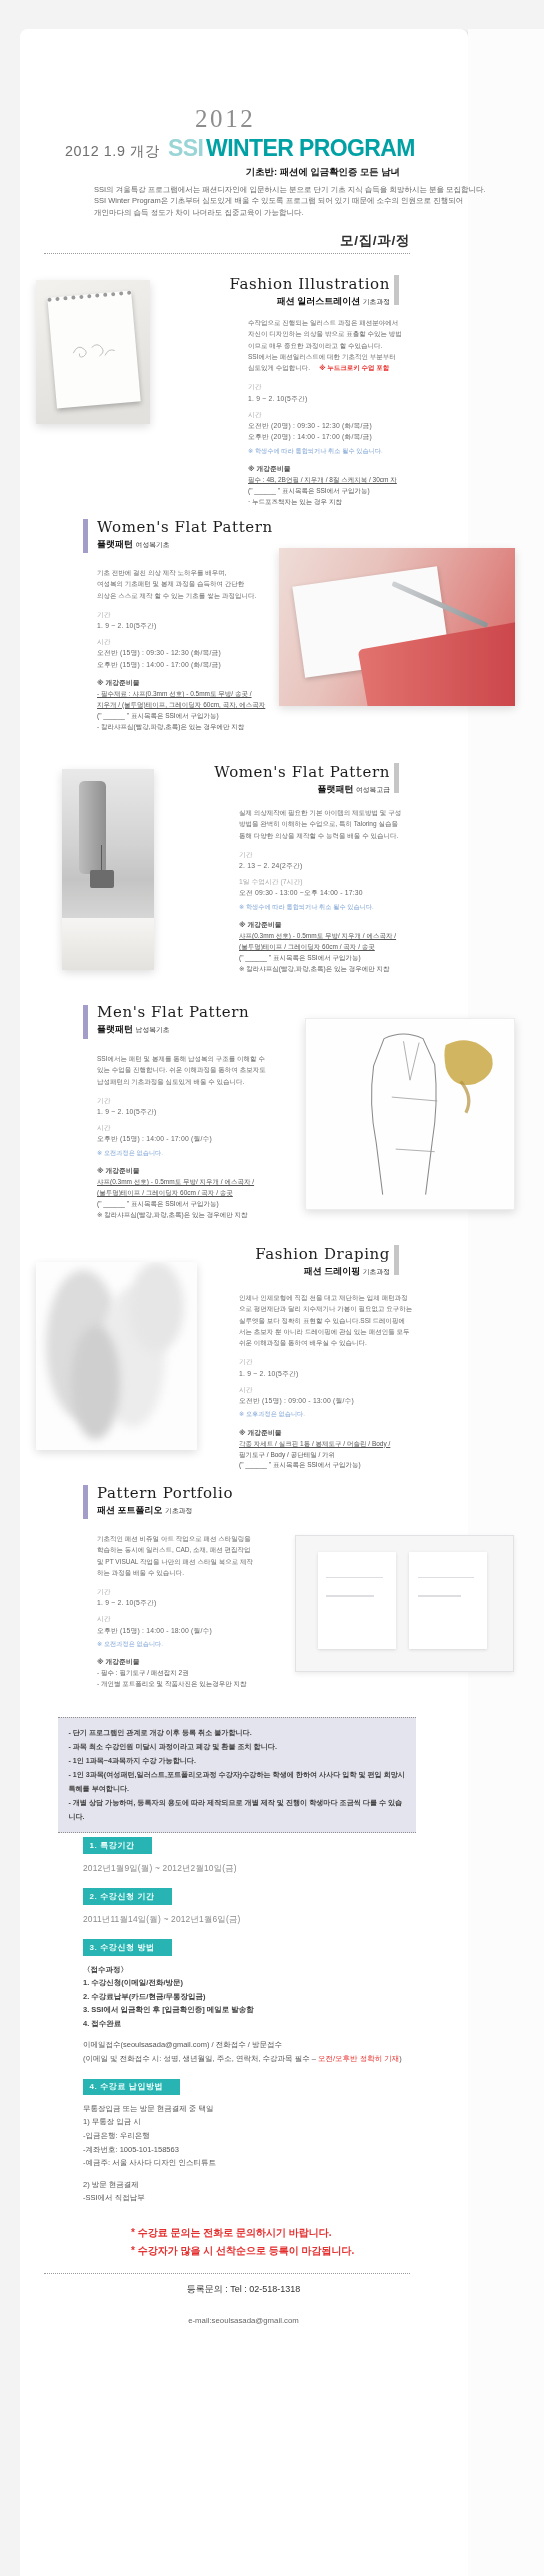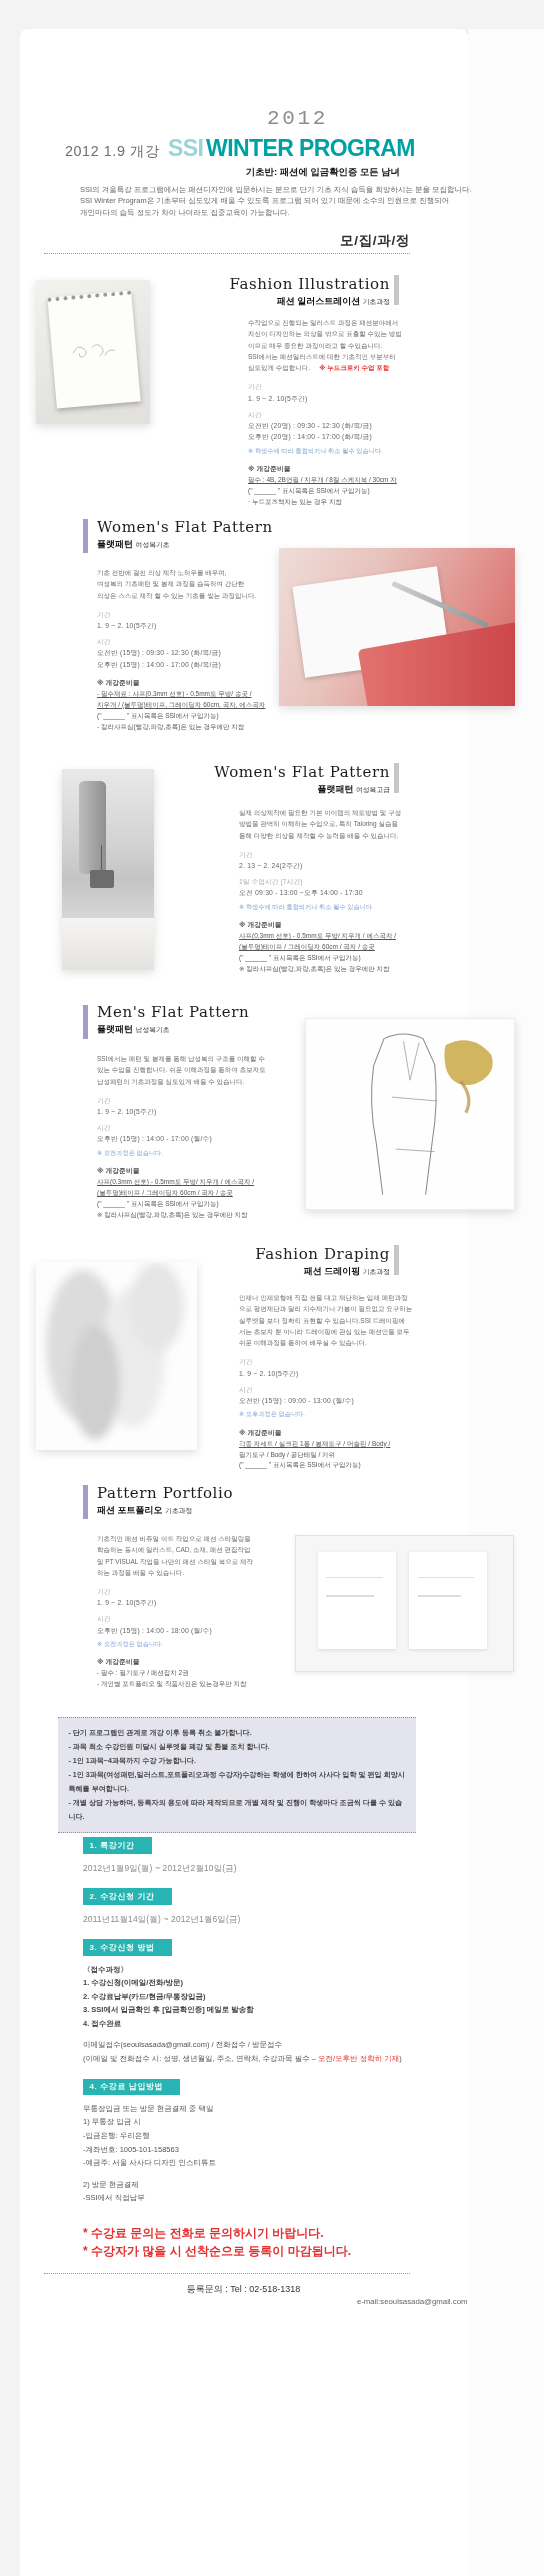--- a/index.html
+++ b/index.html
@@ -11,40 +11,40 @@
   }
   .card{
     position:absolute;left:19.5px;top:28.6px;width:448px;height:2547px;
     background:#ffffff;border-right:0.6px solid #d9d9d9;
     border-radius:7.8px 7.8px 0 0;
   }
   .right-zone{position:absolute;left:468px;top:28.6px;width:77px;height:2547px;background:#fcfcfc;}
 
   
   .year-big{
-    position:absolute;left:195px;top:104px;width:205px;text-align:center;
-    font-family:Liberation Mono, monospace;font-size:21px;font-weight:400;
+    position:absolute;left:195px;top:104px;width:205px;text-align:left;
+    font-family:Liberation Serif, serif;font-size:25px;font-weight:400;
     color:#8d8d8d;letter-spacing:2.6px;line-height:30px;
   }
   .main-title{
     position:absolute;left:65px;top:135px;width:335px;text-align:right;
     white-space:nowrap;line-height:26px;
   }
   .main-title .open-date{font-size:14.3px;color:#6f6f6f;letter-spacing:0.6px;margin-right:5.2px;}
   .main-title .ssi{font-size:23px;font-weight:bold;color:#99d5d6;letter-spacing:-0.6px;}
   .main-title .prog{font-size:23px;font-weight:bold;color:#00a1a5;letter-spacing:-0.6px;}
   .target-line{
     position:absolute;left:65px;top:166px;width:335px;text-align:right;
     font-size:9.4px;font-weight:bold;color:#111;
   }
   .intro{
     position:absolute;left:80px;top:184px;width:350px;
     font-size:7.5px;color:#666;line-height:11.4px;
   }
-  .intro div{white-space:nowrap;}
+  .intro div{white-space:nowrap;margin-left:14px;}
 
   .recruit{
     position:absolute;left:214px;top:232px;width:196px;text-align:right;
     font-size:13.6px;font-weight:bold;color:#2e2e2e;letter-spacing:0.6px;
   }
   .dotline{position:absolute;border-top:1.3px dotted #9a9a9a;height:0;}
   .dot-recruit{left:44px;top:253px;width:366px;}
 
   
   .cbar{position:absolute;width:4.5px;}
@@ -131,27 +131,27 @@
   }
   .g-badge.first{margin-top:9px;}
   .g-datelines{margin-top:7.8px;}
   .g-datelines .g-line{font-size:8.4px;color:#8a8a8a;letter-spacing:0.2px;}
   .g-lines{margin-top:6.5px;}
   .g-line{font-size:7.5px;color:#555;line-height:13.6px;white-space:nowrap;}
   .g-line.b{font-weight:bold;color:#444;}
   .g-gap{height:7.8px;}
   .g-red{color:#e8322e;}
   .red-notes{margin-top:19.5px;}
-  .red-notes div{color:#e53030;font-weight:bold;font-size:12px;line-height:18px;}
+  .red-notes div{color:#e53030;font-weight:bold;font-size:10px;line-height:18px;margin-left:48px;}
 
   
   .dot-footer{left:44px;top:2273px;width:366px;}
   .footer{position:absolute;left:19.5px;top:2283px;width:448px;text-align:center;}
   .f-tel{font-size:9px;color:#333;}
-  .f-mail{font-size:7.8px;color:#666;margin-top:1px;text-align:right;}
+  .f-mail{font-size:7.8px;color:#666;margin-top:20px;}
 </style>
 </head>
 <body>
 
 <div class="card"></div>
 <div class="right-zone"></div>
 
 <div class="year-big">2012</div>
 <div class="main-title">
   <span class="open-date">2012 1.9 개강</span>
@@ -367,21 +367,21 @@
   <div class="pageA"></div>
   <div class="pageB"></div>
   <div class="pl" style="left:14%;top:30%;width:26%;"></div>
   <div class="pl" style="left:14%;top:44%;width:22%;"></div>
   <div class="pl" style="left:56%;top:30%;width:26%;"></div>
   <div class="pl" style="left:56%;top:44%;width:20%;"></div>
 </div>
 
 <div class="notice">
     <div>- 단기 프로그램인 관계로 개강 이후 등록 취소 불가합니다.</div>
-    <div>- 과목 최소 수강인원 미달시 실루엣을 폐강 및 환불 조치 합니다.</div>
+    <div>- 과목 최소 수강인원 미달시 과정이라고 폐강 및 환불 조치 합니다.</div>
     <div>- 1인 1과목~4과목까지 수강 가능합니다.</div>
     <div>- 1인 3과목(여성패턴,일러스트,포트폴리오과정 수강자)수강하는 학생에 한하여 사사다 입학 및 편입 희망시 특혜를 부여합니다.</div>
     <div>- 개별 상담 가능하며, 등록자의 용도에 따라 제작되므로 개별 제작 및 진행이 학생마다 조금씩 다를 수 있습니다.</div>
   </div>
 
 <div class="guide">
   <div class="g-title">(2011년 겨울특강 수강안내)</div>
 
   <div><span class="g-badge first">1. 특강기간</span></div>
   <div class="g-datelines">

